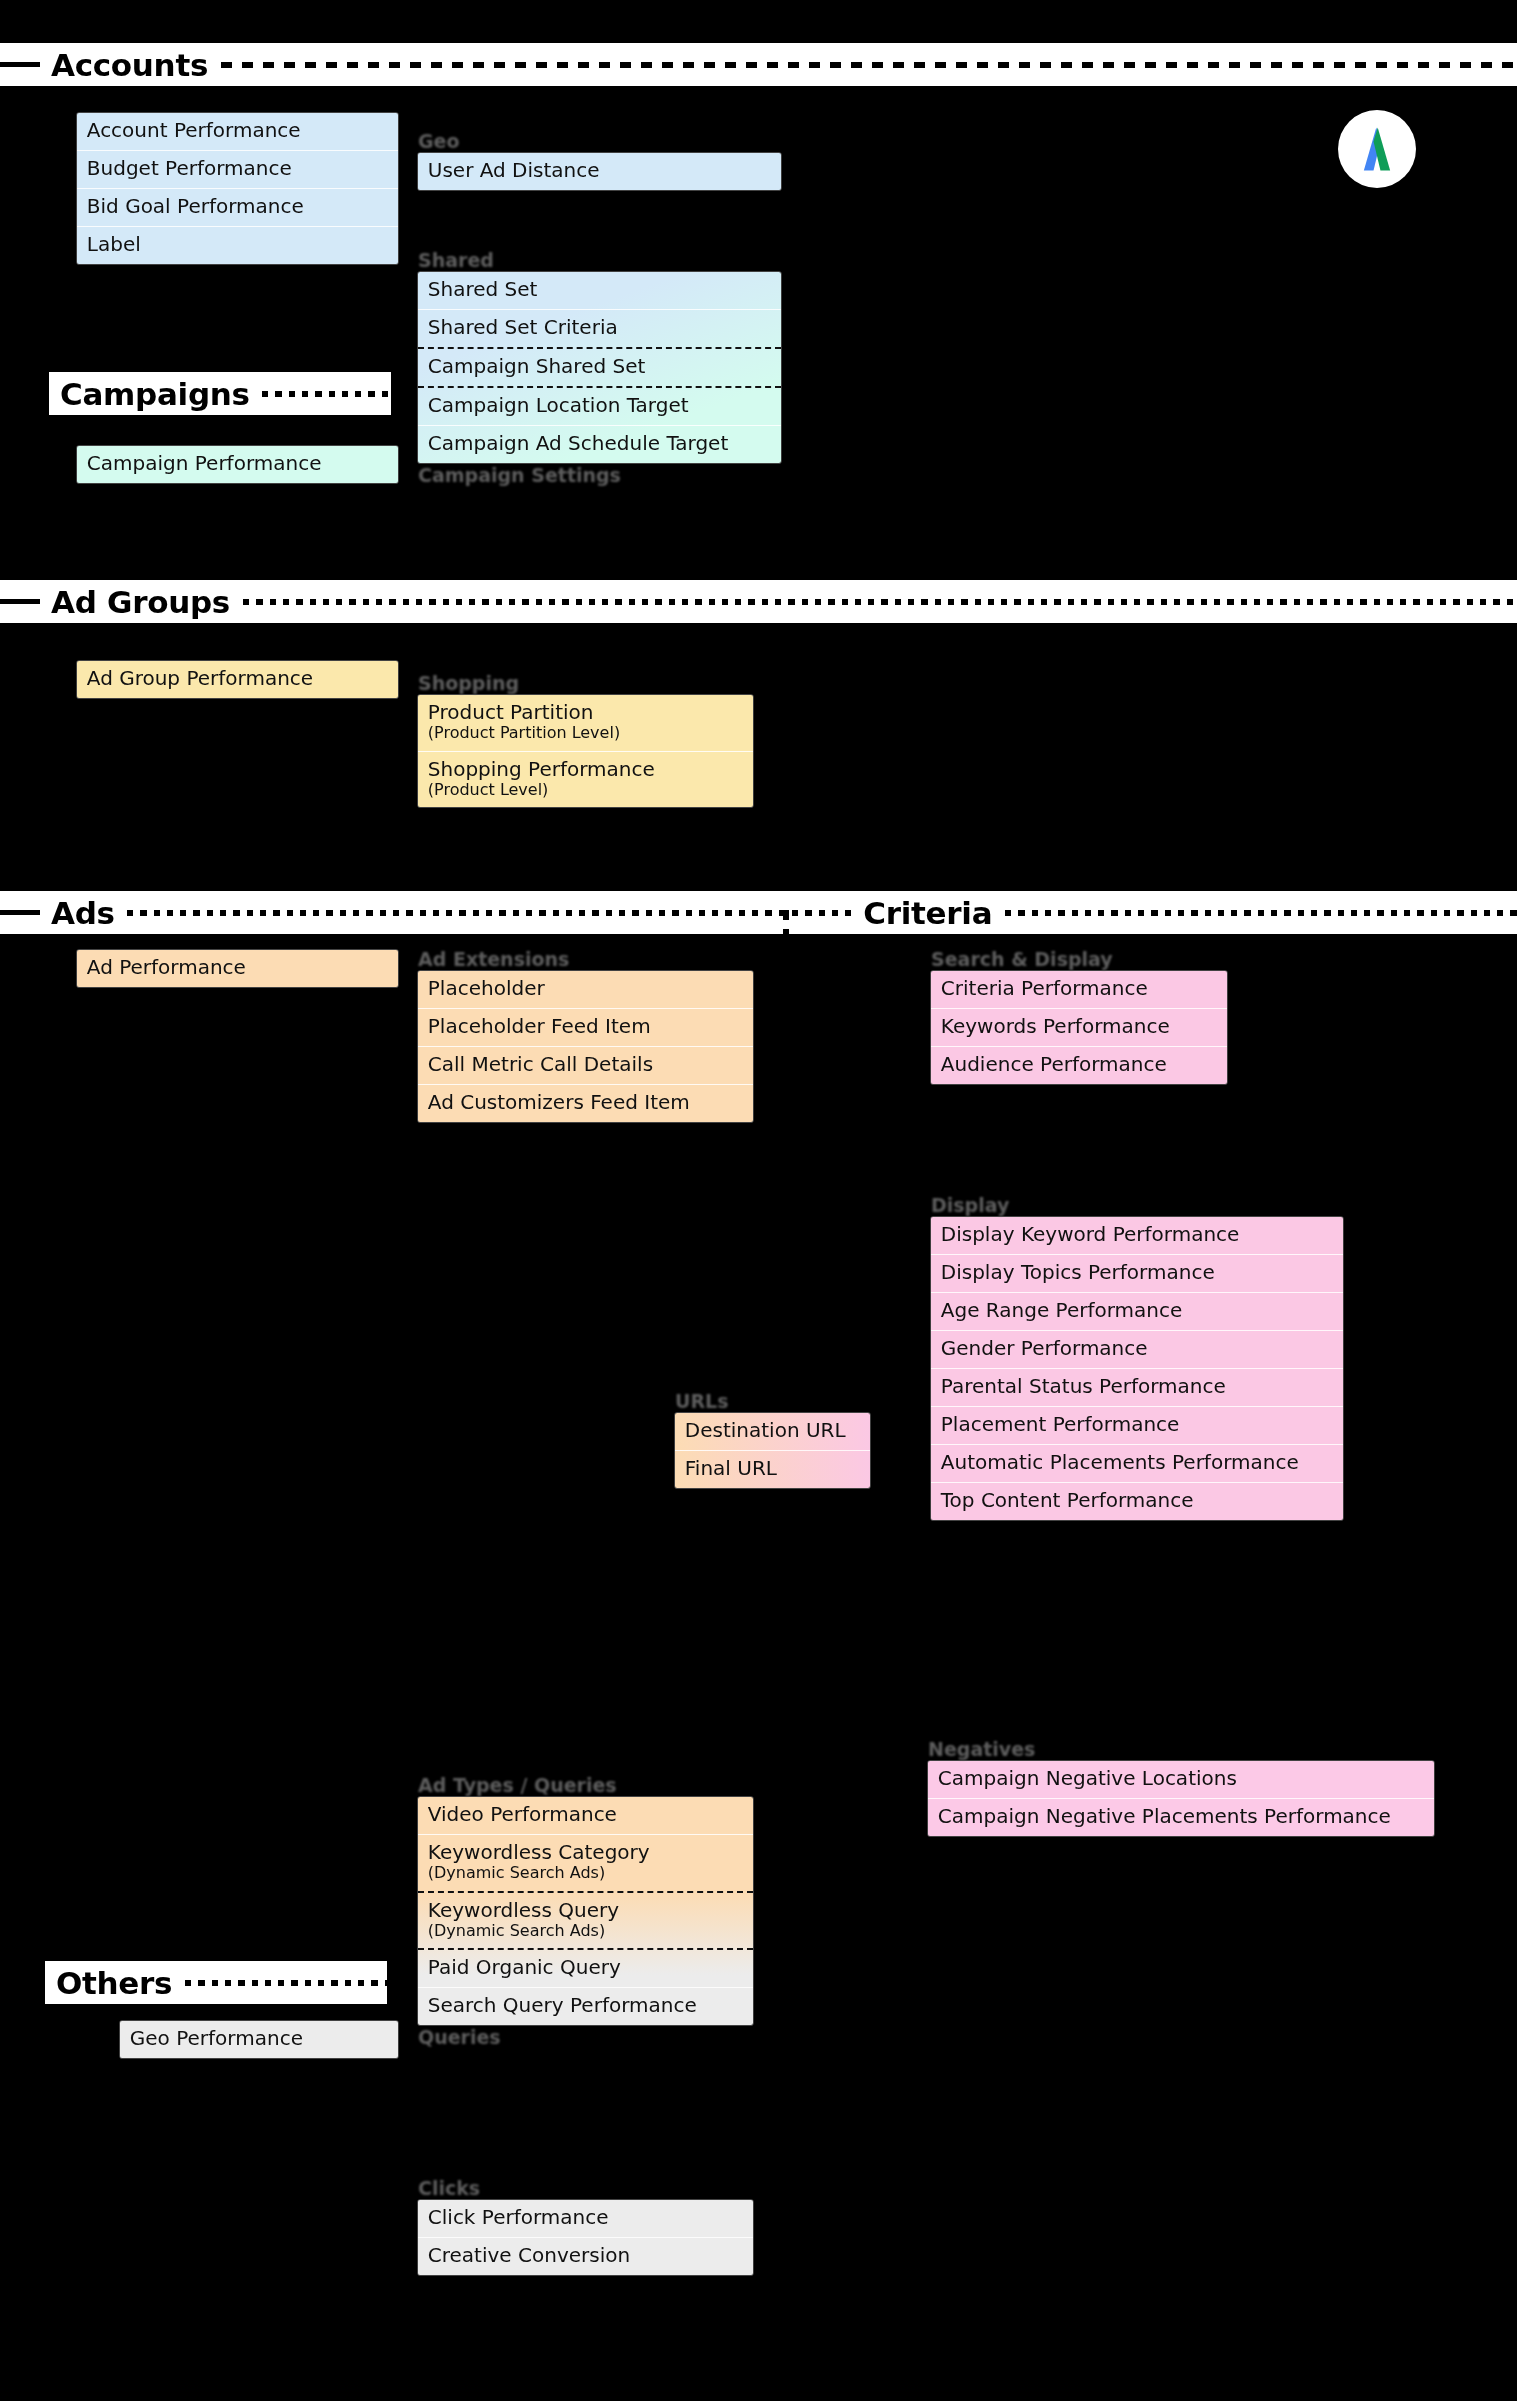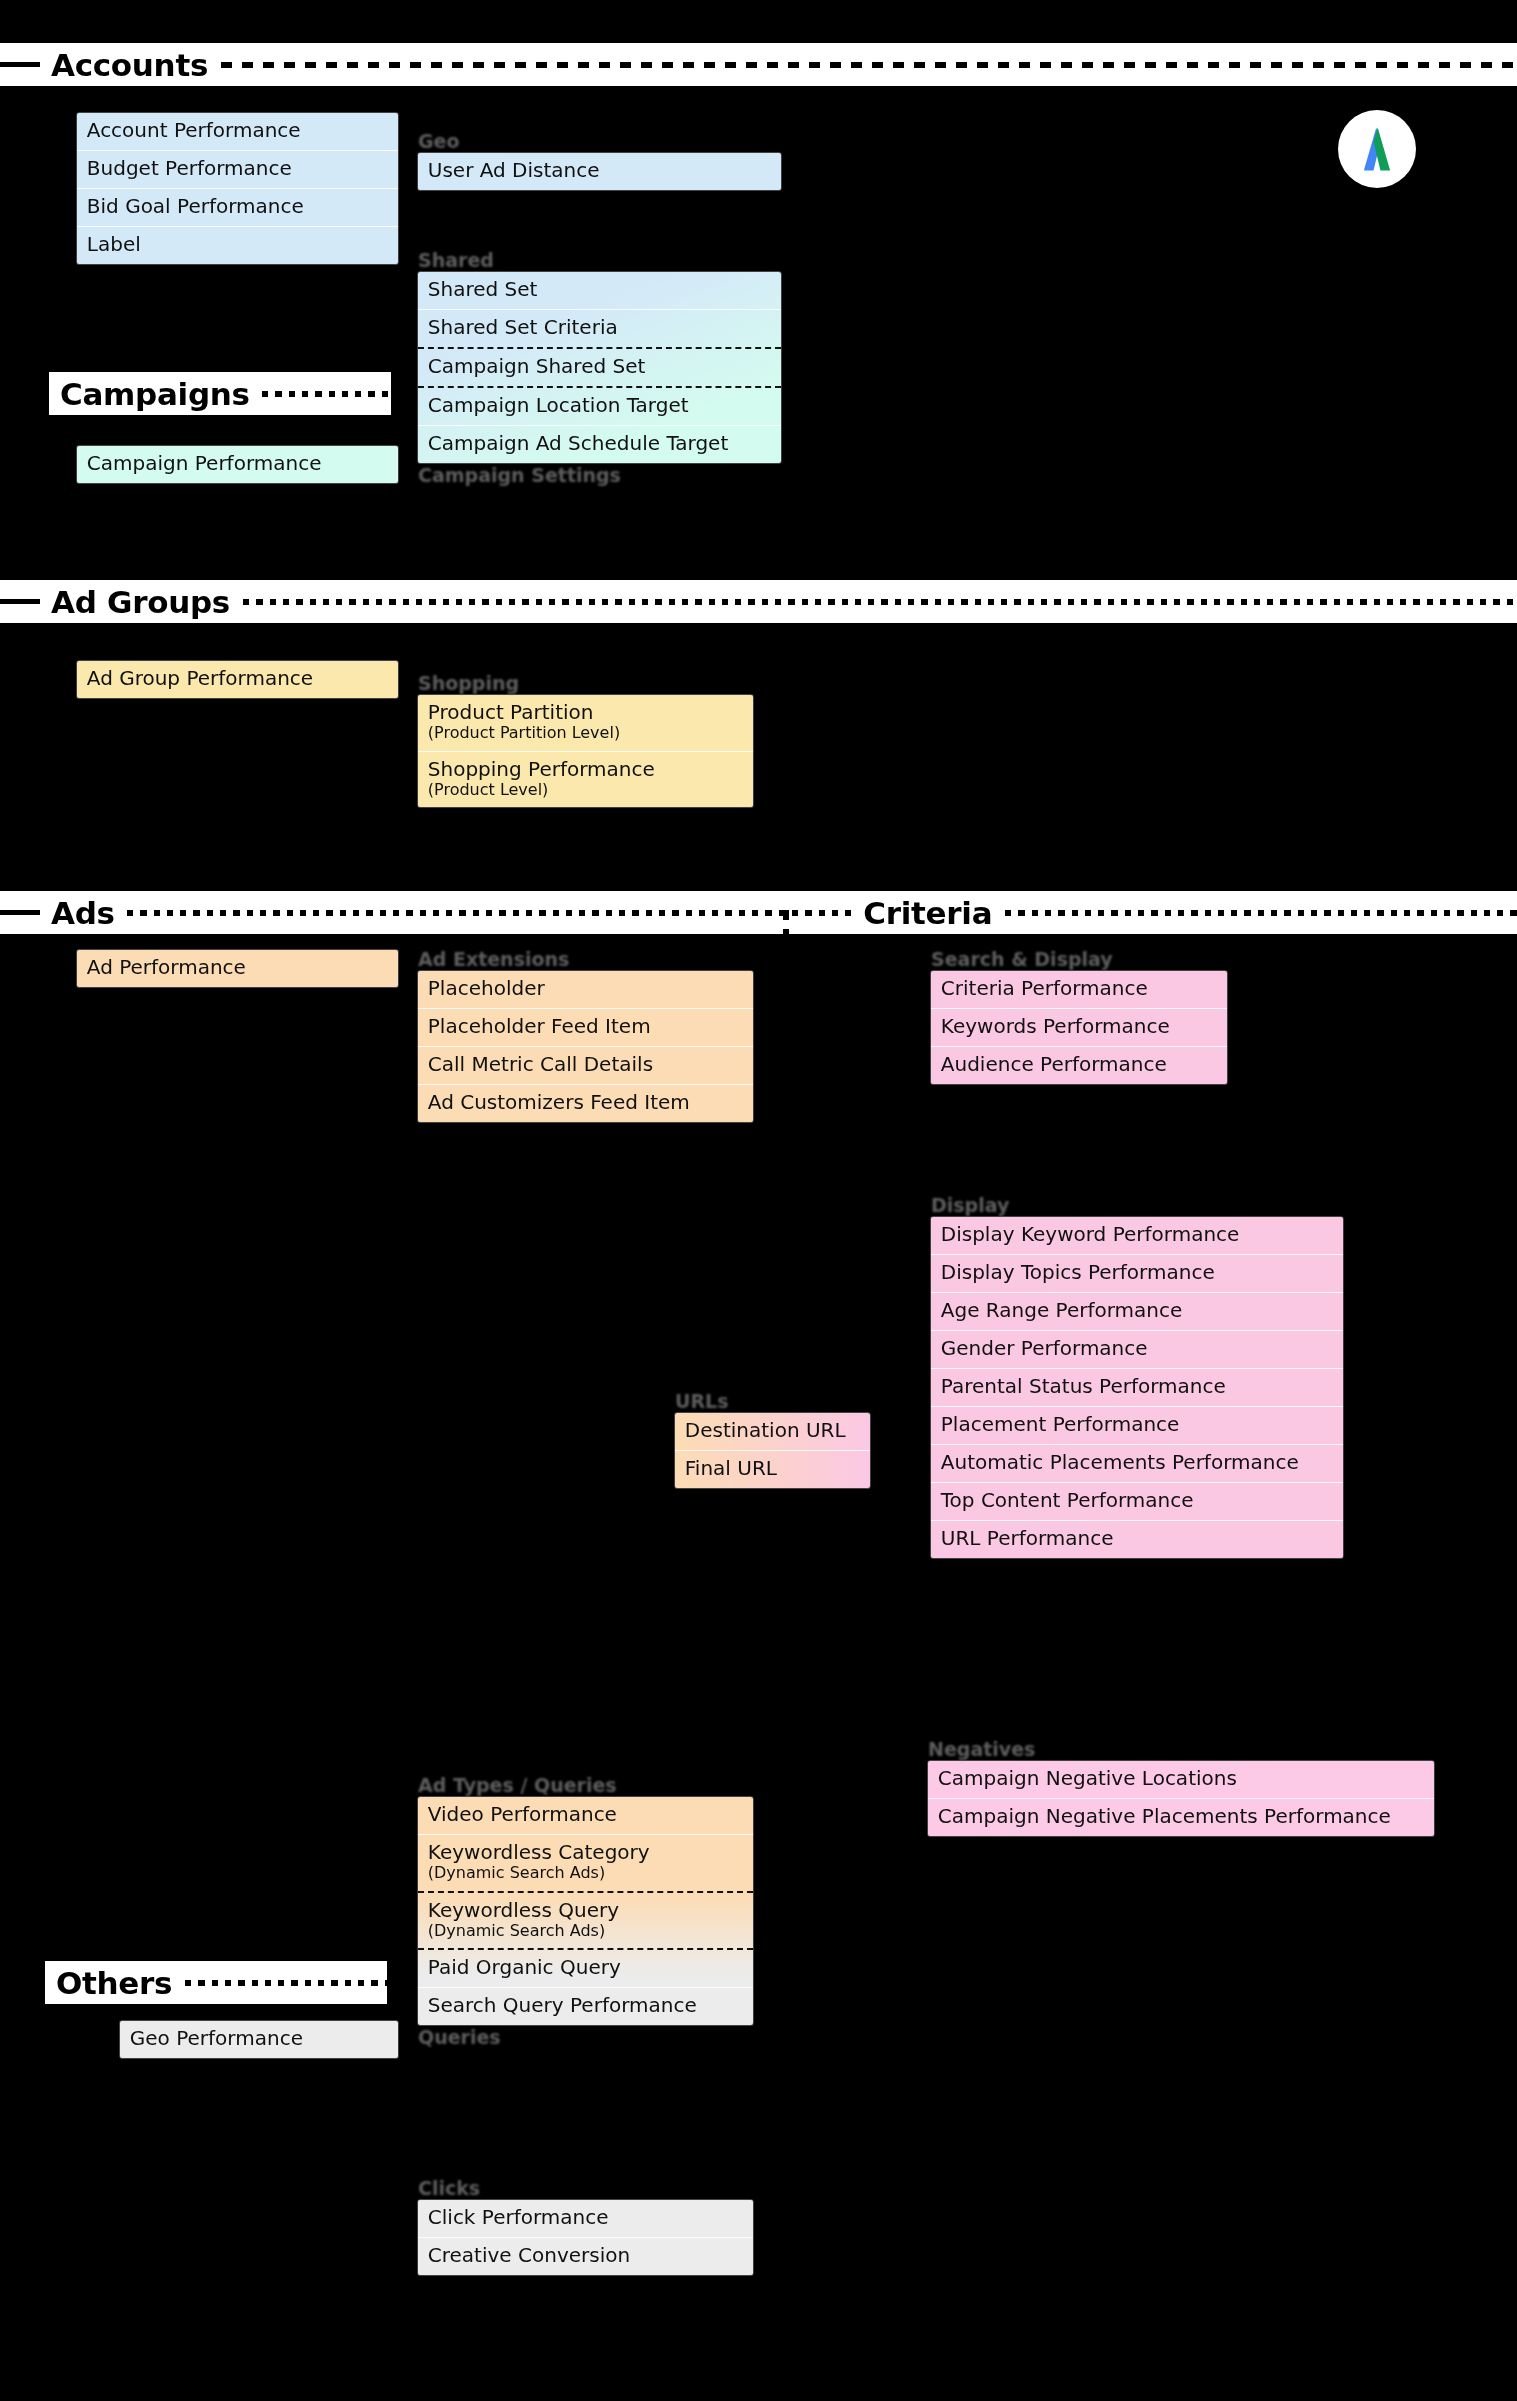--- a/index.html
+++ b/index.html
@@ -235,21 +235,20 @@
   <div class="grouphead">Display</div>
   <div class="stack c-pink">
     <div class="item"><span>Display Keyword Performance</span></div>
     <div class="item"><span>Display Topics Performance</span></div>
     <div class="item"><span>Age Range Performance</span></div>
     <div class="item"><span>Gender Performance</span></div>
     <div class="item"><span>Parental Status Performance</span></div>
     <div class="item"><span>Placement Performance</span></div>
     <div class="item"><span>Automatic Placements Performance</span></div>
     <div class="item"><span>Top Content Performance</span></div>
-    <div class="item"><span>URL Performance</span></div>
   </div>
 </div>
 
 <div class="group" style="left:675px;top:1389px;width:195px;">
   <div class="grouphead">URLs</div>
   <div class="stack g-orange-pink">
     <div class="item"><span>Destination URL</span></div>
     <div class="item"><span>Final URL</span></div>
   </div>
 </div>

